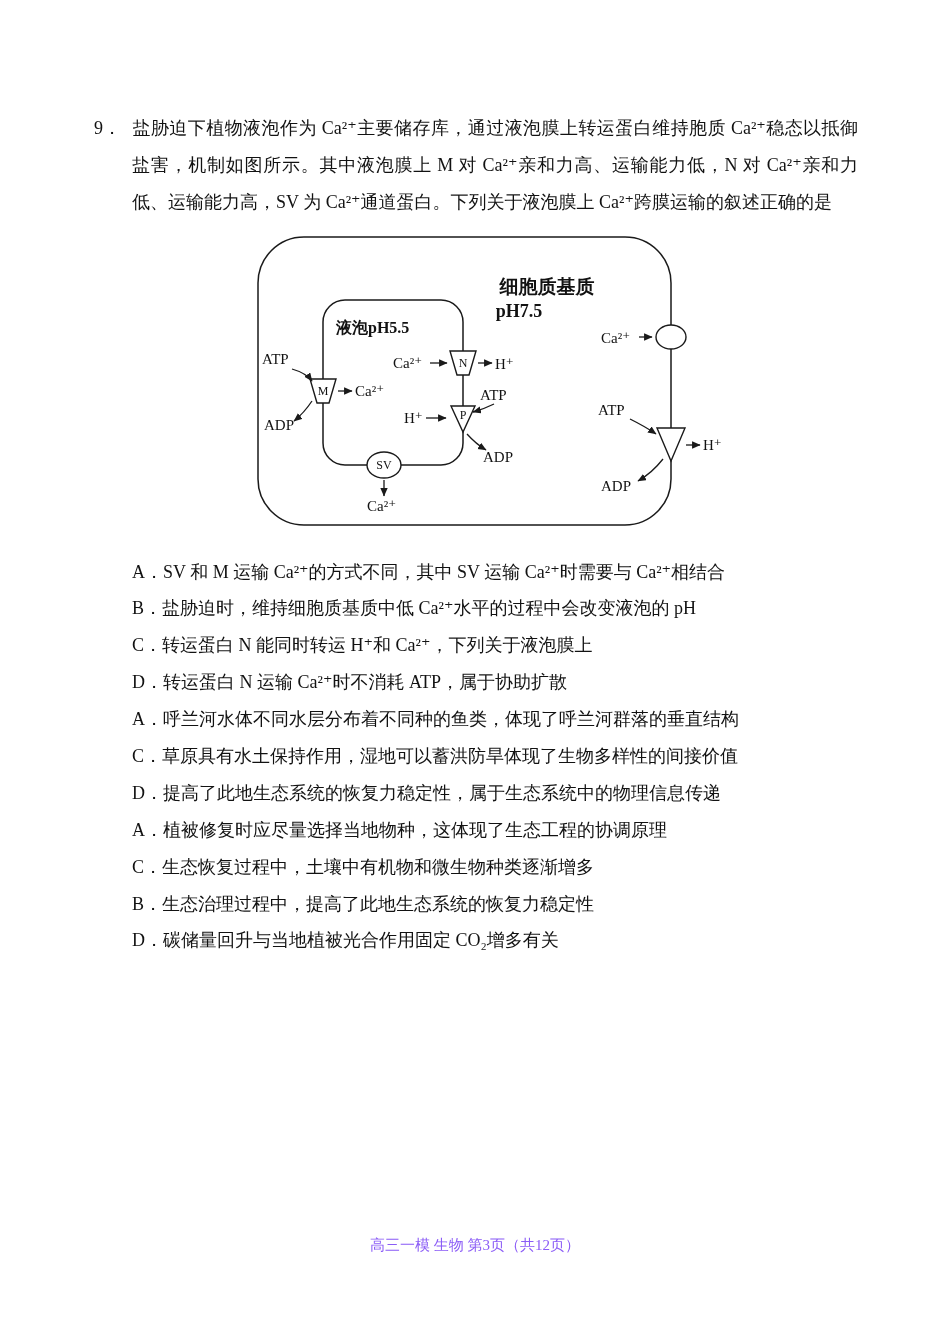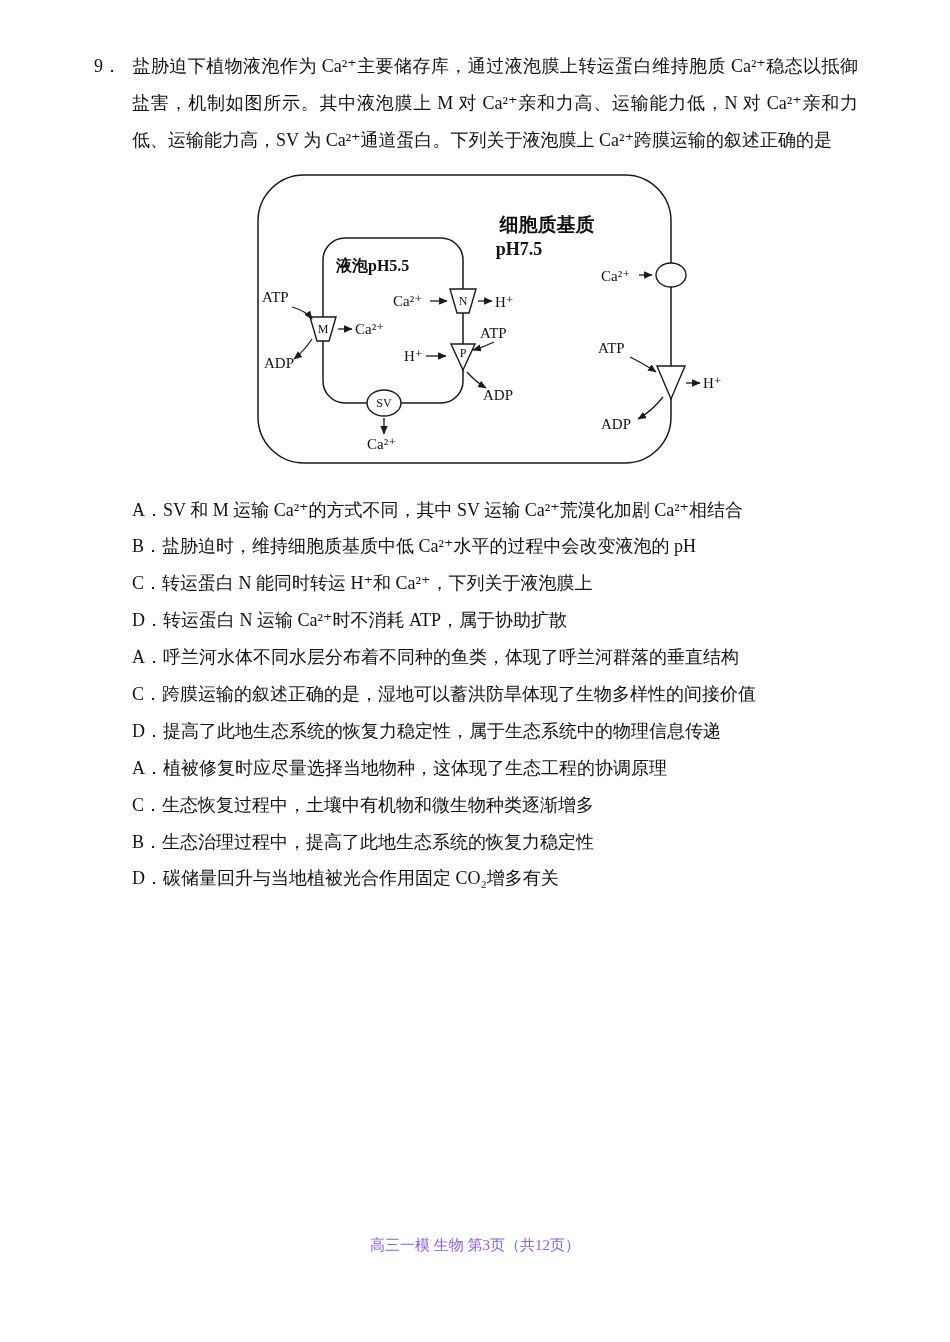--- a/index.html
+++ b/index.html
@@ -2,21 +2,21 @@
 <html><head>
 <meta charset="utf-8">
 <style>
   html,body { margin:0; padding:0; }
   body {
     width:950px; height:1342px;
     background:#ffffff; color:#121212;
     font-family:"Liberation Serif","DejaVu Serif",serif;
     position:relative; overflow:hidden;
   }
-  .page { padding:48px 92px 0 94px; }
+  .page { padding:110px 92px 0 94px; }
   .q { font-size:18px; line-height:2.05; }
   .stem { margin:0; padding-left:38px; text-align:justify; }
   .qnum { display:inline-block; width:38px; margin-left:-38px; }
   .opt { margin:0; padding-left:38px; text-align:left; }
   .figure { margin:12px 0 8px 158px; width:482px; }
   svg text { font-family:"Liberation Serif","DejaVu Serif",serif; fill:#121212; }
   .fig-shape { fill:#ffffff; stroke:#1a1a1a; stroke-width:1.4; }
   .fig-outline { fill:none; stroke:#1a1a1a; stroke-width:1.5; }
   .fig-arrow { fill:none; stroke:#1a1a1a; stroke-width:1.3; }
   .lab { font-size:15px; }
@@ -86,29 +86,29 @@
         <text class="lab" x="346" y="182">ATP</text>
         <path class="fig-arrow" d="M 378,186 Q 394,194 404,201" marker-end="url(#ah)"></path>
         <polygon class="fig-shape" points="405,195 433,195 419,228"></polygon>
         <path class="fig-arrow" d="M 411,226 Q 400,240 386,248" marker-end="url(#ah)"></path>
         <text class="lab" x="349" y="258">ADP</text>
         <line class="fig-arrow" x1="434" y1="212" x2="448" y2="212" marker-end="url(#ah)"></line>
         <text class="lab" x="451" y="217">H⁺</text>
       </svg>
     </div>
 
-    <p class="opt">A．SV 和 M 运输 Ca²⁺的方式不同，其中 SV 运输 Ca²⁺荒漠化加剧 Ca²⁺相结合</p>
+    <p class="opt">A．SV 和 M 运输 Ca²⁺的方式不同，其中 SV 运输 Ca²⁺时需要与 Ca²⁺相结合</p>
     <p class="opt">B．盐胁迫时，维持细胞质基质中低 Ca²⁺水平的过程中会改变液泡的 pH</p>
     <p class="opt">C．转运蛋白 N 能同时转运 H⁺和 Ca²⁺，下列关于液泡膜上</p>
     <p class="opt">D．转运蛋白 N 运输 Ca²⁺时不消耗 ATP，属于协助扩散</p>
   </section>
 
   <section class="q">
     <p class="opt">A．呼兰河水体不同水层分布着不同种的鱼类，体现了呼兰河群落的垂直结构</p>
-    <p class="opt">C．跨膜运输的叙述正确的是，湿地可以蓄洪防旱体现了生物多样性的间接价值</p>
+    <p class="opt">C．草原具有水土保持作用，湿地可以蓄洪防旱体现了生物多样性的间接价值</p>
     <p class="opt">D．提高了此地生态系统的恢复力稳定性，属于生态系统中的物理信息传递</p>
   </section>
 
   <section class="q">
     <p class="opt">A．植被修复时应尽量选择当地物种，这体现了生态工程的协调原理</p>
     <p class="opt">C．生态恢复过程中，土壤中有机物和微生物种类逐渐增多</p>
     <p class="opt">B．生态治理过程中，提高了此地生态系统的恢复力稳定性</p>
     <p class="opt">D．碳储量回升与当地植被光合作用固定 CO₂增多有关</p>
   </section>
 

